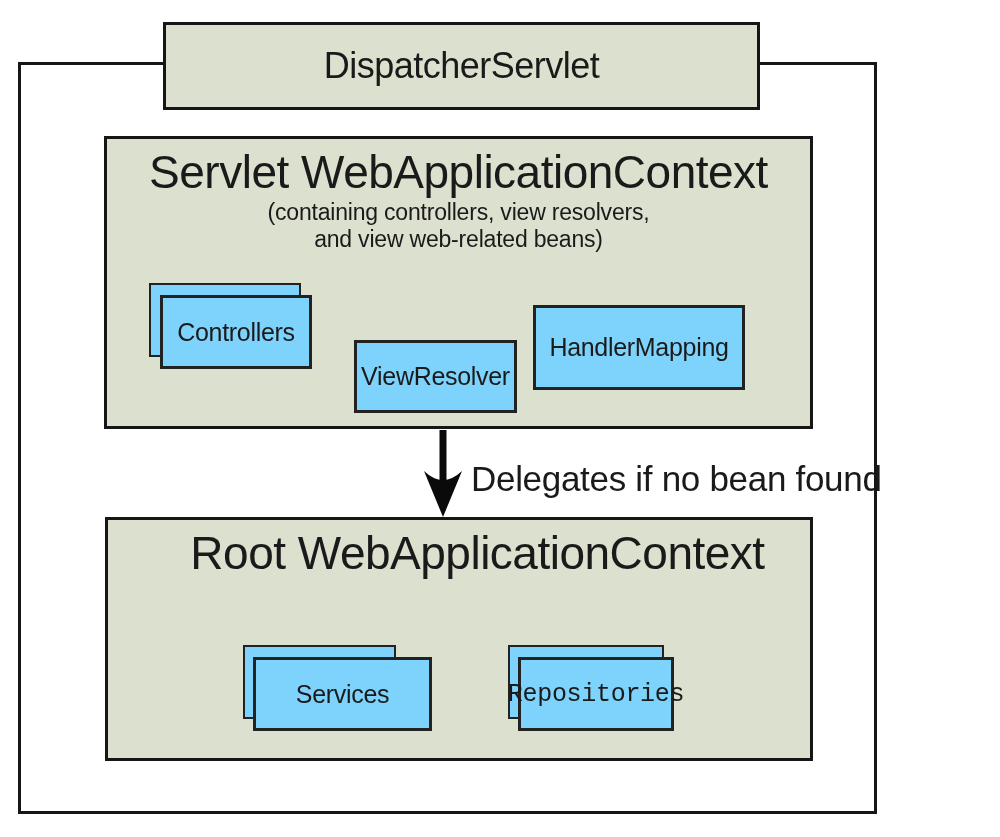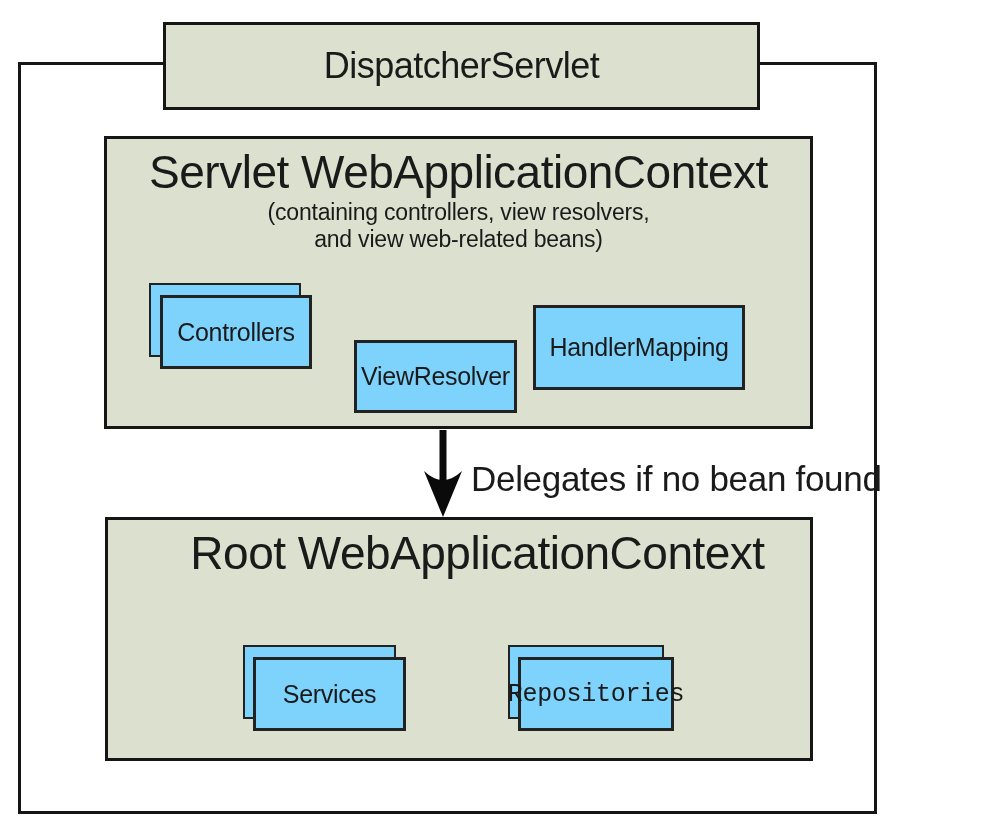--- a/index.html
+++ b/index.html
@@ -94,21 +94,21 @@
   .controllers-stack { left: 42px; top: 144px; width: 163px; height: 86px; }
   .controllers-stack .back  { left: 0; top: 0; width: 152px; height: 74px; }
   .controllers-stack .front { left: 11px; top: 12px; width: 152px; height: 74px; }
 
   .viewresolver { left: 247px; top: 201px; width: 163px; height: 73px; }
   .handlermapping { left: 426px; top: 146px; width: 212px; height: 85px; margin-top: 20px; }
 
   
   .services-stack { left: 135px; top: 125px; width: 163px; height: 86px; }
   .services-stack .back  { left: 0; top: 0; width: 153px; height: 74px; }
-  .services-stack .front { left: 10px; top: 12px; width: 153px; height: 74px; }
+  .services-stack .front { left: 10px; top: 12px; width: 179px; height: 74px; }
 
   .repositories-stack { left: 400px; top: 125px; width: 167px; height: 86px; }
   .repositories-stack .back  { left: 0; top: 0; width: 156px; height: 74px; }
   .repositories-stack .front { left: 10px; top: 12px; width: 156px; height: 74px; font-family: Liberation Mono, monospace; }
 
   
   .arrow-svg {
     position: absolute;
     left: 421px; top: 430px;
     width: 44px; height: 88px;

